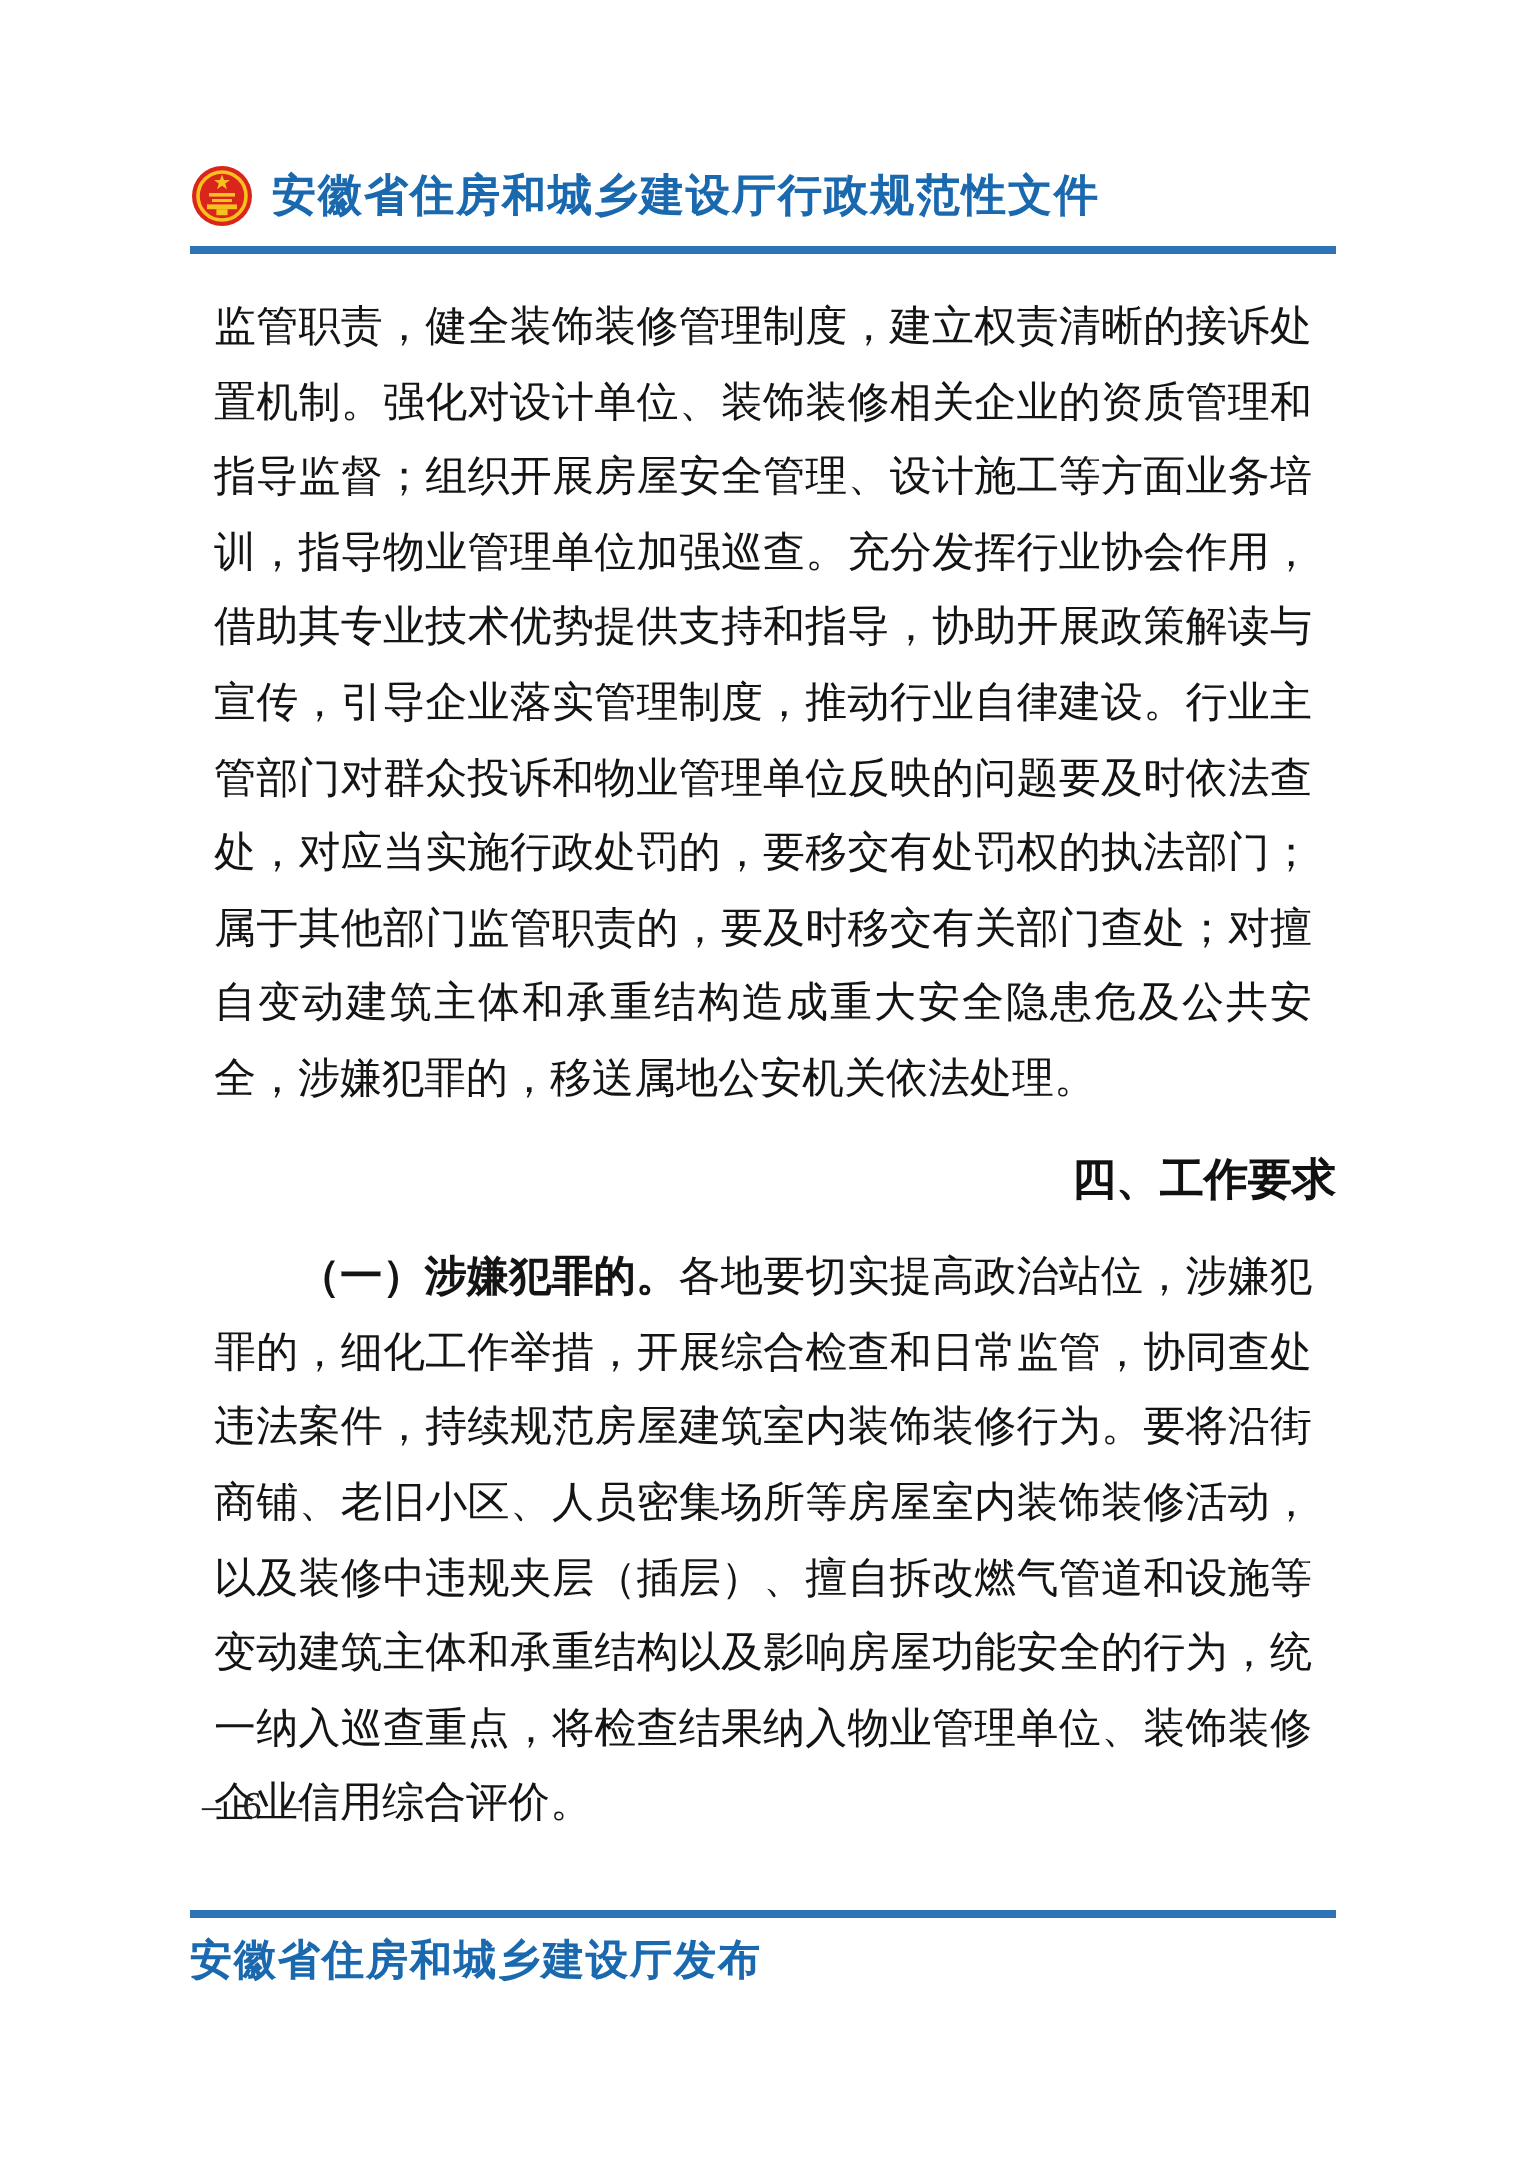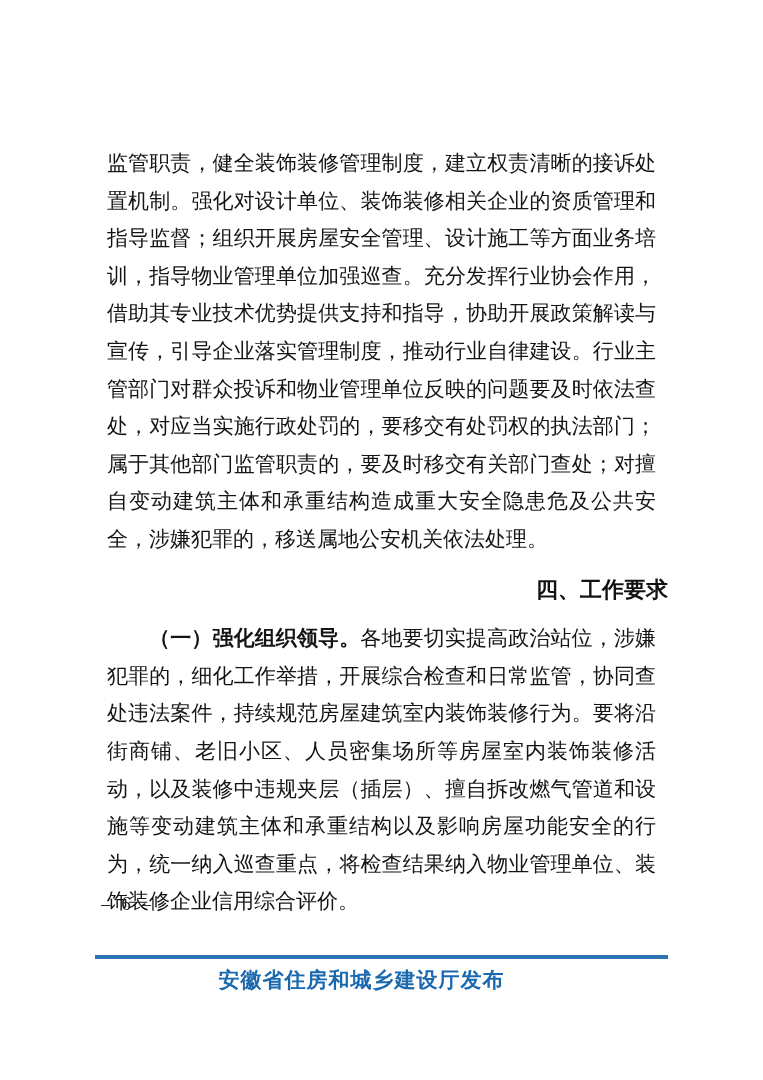--- a/index.html
+++ b/index.html
@@ -81,37 +81,49 @@
     height: 4px;
     background: #2e74b5;
   }
   .doc-footer-text {
     position: absolute;
     top: 966px;
     left: 95px;
     width: 573px;
     box-sizing: border-box;
     padding-right: 40px;
-    text-align: center;
+    text-align: left;
     font-weight: 700;
     font-size: 21px;
     letter-spacing: 1px;
     color: #1a68ae;
   }
 </style>
 </head>
 <body>
 
 <div class="page">
 
+  <div class="doc-header">
+    <svg class="emblem" viewBox="0 0 32 32" aria-hidden="true">
+      <circle cx="16" cy="16" r="15" fill="#da251c"></circle>
+      <circle cx="16" cy="16" r="12" fill="none" stroke="#f7c11e" stroke-width="1.8"></circle>
+      <polygon points="16,5.2 17,8 20,8 17.6,9.8 18.5,12.6 16,10.9 13.5,12.6 14.4,9.8 12,8 15,8" fill="#f7c11e"></polygon>
+      <rect x="9.5" y="14.5" width="13" height="1.8" fill="#f7c11e"></rect>
+      <rect x="11" y="17.5" width="10" height="1.5" fill="#f7c11e"></rect>
+      <rect x="8.5" y="20.2" width="15" height="2.4" fill="#f7c11e"></rect>
+      <rect x="13.2" y="22.6" width="5.6" height="3" fill="#f7c11e"></rect>
+    </svg>
+    <span class="doc-header-title">安徽省住房和城乡建设厅行政规范性文件</span>
+  </div>
 
   <div class="doc-body">
     <p class="para continuation">监管职责，健全装饰装修管理制度，建立权责清晰的接诉处置机制。强化对设计单位、装饰装修相关企业的资质管理和指导监督；组织开展房屋安全管理、设计施工等方面业务培训，指导物业管理单位加强巡查。充分发挥行业协会作用，借助其专业技术优势提供支持和指导，协助开展政策解读与宣传，引导企业落实管理制度，推动行业自律建设。行业主管部门对群众投诉和物业管理单位反映的问题要及时依法查处，对应当实施行政处罚的，要移交有处罚权的执法部门；属于其他部门监管职责的，要及时移交有关部门查处；对擅自变动建筑主体和承重结构造成重大安全隐患危及公共安全，涉嫌犯罪的，移送属地公安机关依法处理。</p>
     <h2 class="section-heading">四、工作要求</h2>
-    <p class="para"><span class="lead">（一）强化组织领导。</span><span>各地要切实提高政治站位，涉嫌犯罪的，细化工作举措，开展综合检查和日常监管，协同查处违法案件，持续规范房屋建筑室内装饰装修行为。要将沿街商铺、老旧小区、人员密集场所等房屋室内装饰装修活动，以及装修中违规夹层（插层）、擅自拆改燃气管道和设施等变动建筑主体和承重结构以及影响房屋功能安全的行为，统一纳入巡查重点，将检查结果纳入物业管理单位、装饰装修企业信用综合评价。</span></p>
+    <p class="para"><span class="lead">（一）涉嫌犯罪的。</span><span>各地要切实提高政治站位，涉嫌犯罪的，细化工作举措，开展综合检查和日常监管，协同查处违法案件，持续规范房屋建筑室内装饰装修行为。要将沿街商铺、老旧小区、人员密集场所等房屋室内装饰装修活动，以及装修中违规夹层（插层）、擅自拆改燃气管道和设施等变动建筑主体和承重结构以及影响房屋功能安全的行为，统一纳入巡查重点，将检查结果纳入物业管理单位、装饰装修企业信用综合评价。</span></p>
   </div>
 
   <div class="page-number">– 6 –</div>
 
   <div class="footer-rule"></div>
   <div class="doc-footer-text">安徽省住房和城乡建设厅发布</div>
 
 </div>
 
 </body></html>

